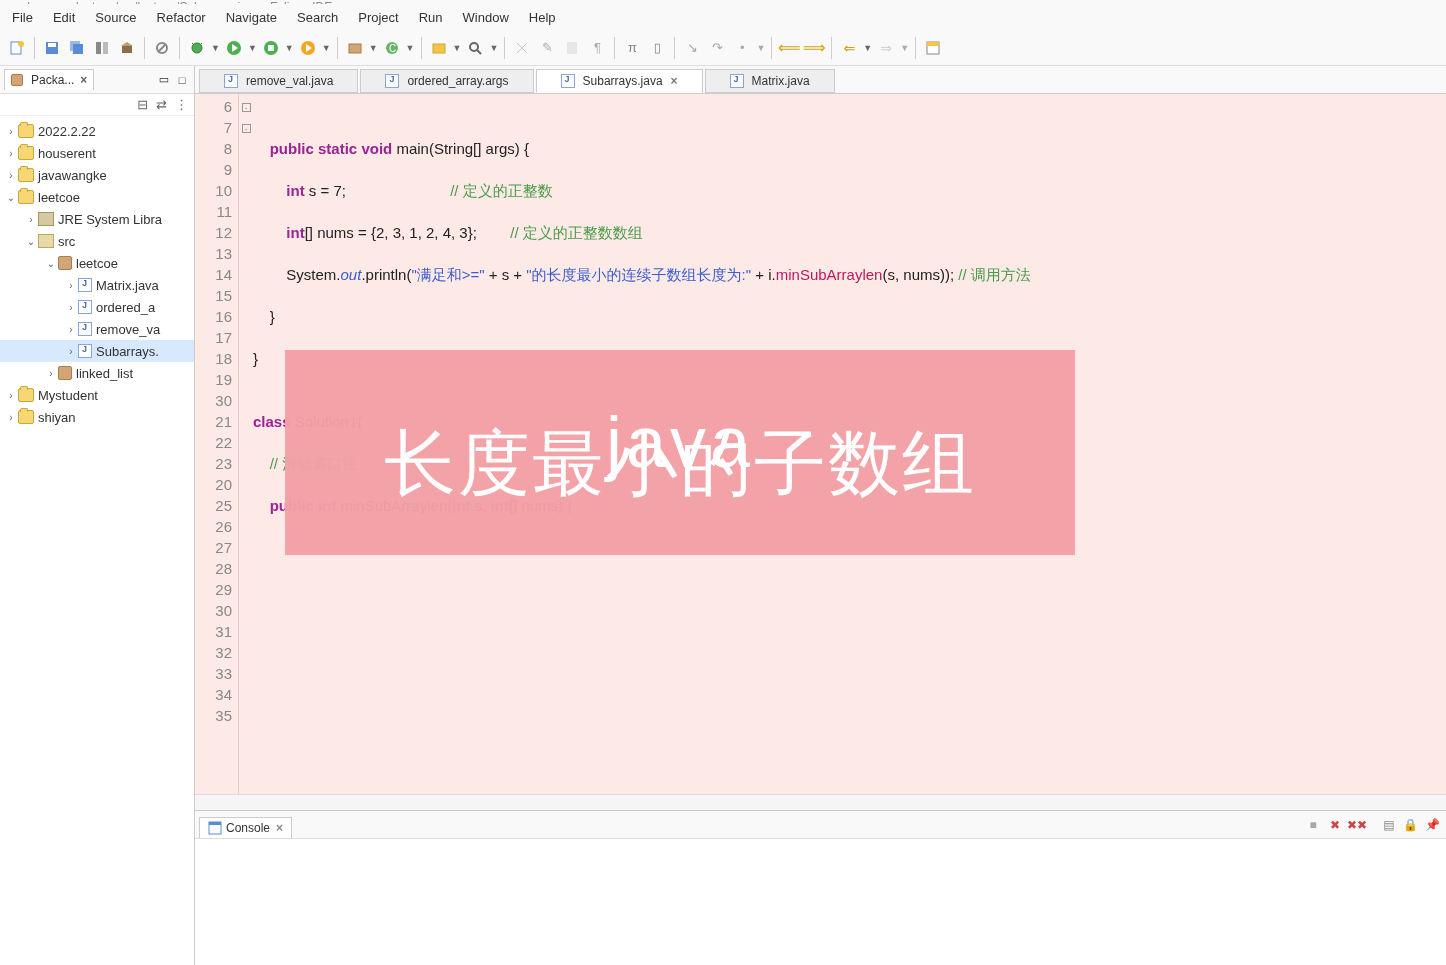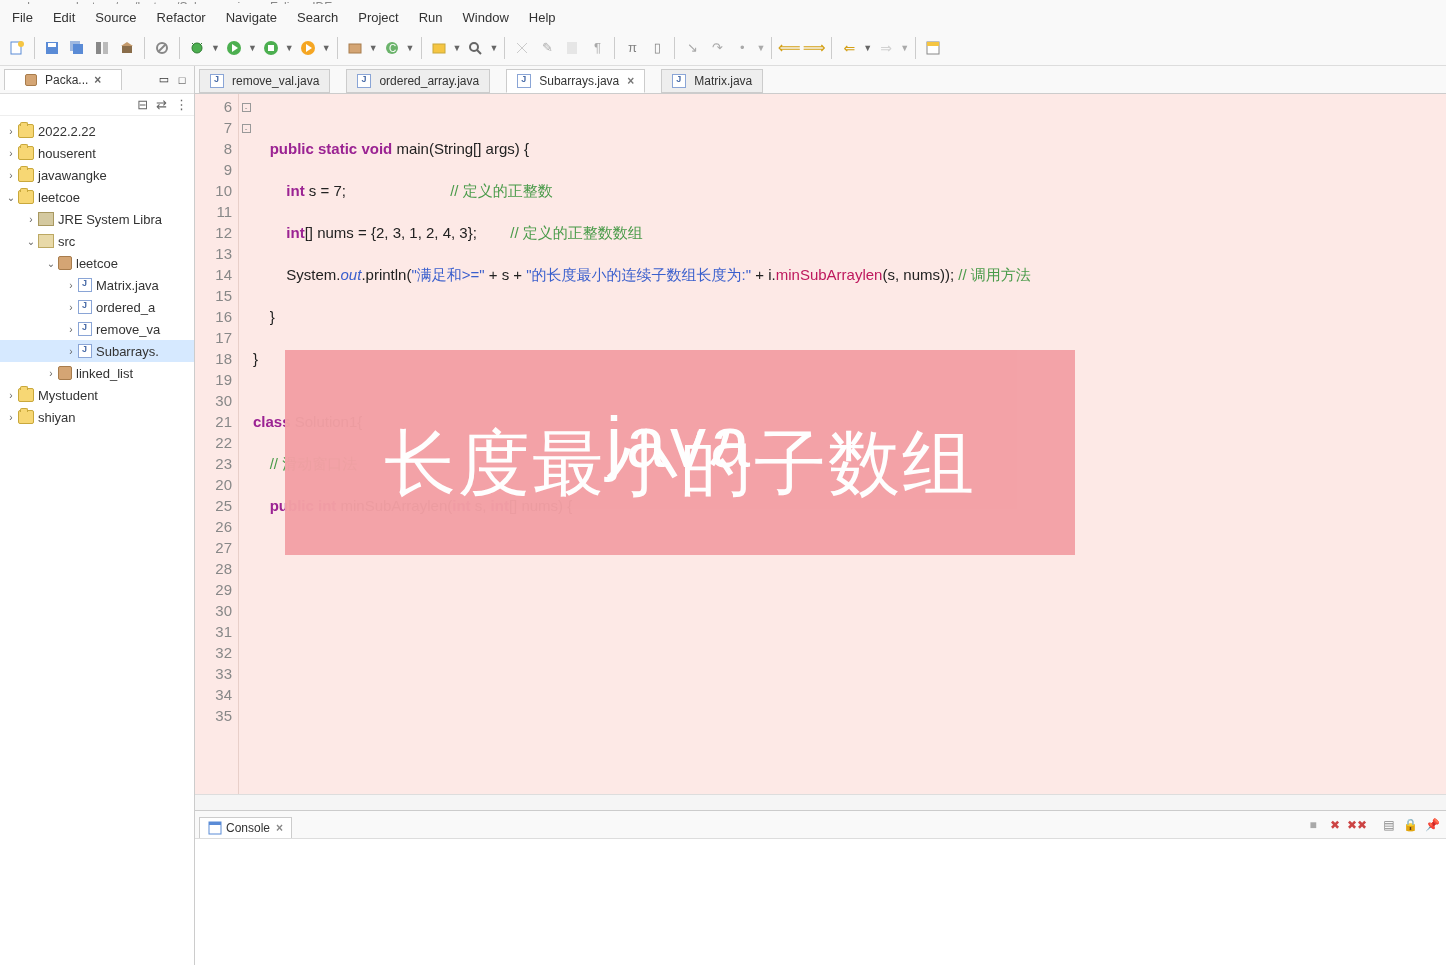--- a/index.html
+++ b/index.html
@@ -6,39 +6,39 @@
 body { width: 1446px; height: 965px; background: #f0f0f0; overflow: hidden; font-size: 13px; color: #333; }
 .title-bar { height: 4px; background: #f9f9f9; padding: 0 8px; font-size: 12px; color: #888; overflow: hidden; }
 .menu-bar { height: 26px; background: #f9f9f9; display: flex; align-items: center; padding: 0 4px; gap: 4px; font-size: 13px; }
 .menu-item { padding: 3px 8px; cursor: default; }
 .tool-bar { height: 36px; background: #f9f9f9; border-bottom: 1px solid #ddd; display: flex; align-items: center; padding: 0 6px; gap: 3px; }
 .tb-ico { width: 22px; height: 22px; display: flex; align-items: center; justify-content: center; border-radius: 2px; }
 .tb-sep { width: 1px; height: 22px; background: #ccc; margin: 0 3px; }
 .workspace { display: flex; height: calc(100% - 66px); }
 .pkg-pane { width: 195px; background: #fff; border-right: 1px solid #ccc; display: flex; flex-direction: column; }
 .pkg-head { height: 28px; background: #f9f9f9; border-bottom: 1px solid #ddd; display: flex; align-items: center; padding: 0 4px; font-size: 12px; }
-.pkg-tab { background: #fff; border: 1px solid #ccc; border-bottom: none; padding: 3px 20px; display: flex; align-items: center; gap: 4px; }
+.pkg-tab { background: #fff; border: 1px solid #ccc; border-bottom: none; padding: 3px 6px; display: flex; align-items: center; gap: 4px; }
 .pkg-close { margin-left: 2px; font-weight: bold; color: #666; }
 .pkg-tools { margin-left: auto; display: flex; gap: 2px; }
 .pkg-tools span { width: 16px; height: 16px; display: inline-flex; align-items: center; justify-content: center; font-size: 11px; }
 .pkg-subtools { height: 22px; border-bottom: 1px solid #eee; display: flex; align-items: center; justify-content: flex-end; padding: 0 6px; gap: 8px; color: #666; }
 .tree { flex: 1; overflow: auto; padding: 4px 0; font-size: 13px; }
 .tree-row { display: flex; align-items: center; height: 22px; white-space: nowrap; cursor: default; }
 .tree-row.selected { background: #d6e9ff; }
 .tw { display: inline-block; width: 14px; text-align: center; color: #666; font-size: 10px; }
 .ico-folder { width: 16px; height: 14px; display: inline-block; background: #f7d774; border: 1px solid #c9a83b; border-radius: 2px; margin-right: 4px; position: relative; }
 .ico-folder::before { content: ""; position: absolute; top: -3px; left: 1px; width: 6px; height: 3px; background: #f7d774; border: 1px solid #c9a83b; border-bottom: none; border-radius: 2px 2px 0 0; }
 .ico-pkgf { width: 16px; height: 14px; display: inline-block; background: #e8d9a8; border: 1px solid #bca863; margin-right: 4px; }
 .ico-lib { width: 16px; height: 14px; display: inline-block; background: #d4c9a0; border: 1px solid #a89860; margin-right: 4px; }
 .ico-pkg { width: 14px; height: 14px; display: inline-block; background: #d4a574; border: 1px solid #a87c4c; border-radius: 2px; margin-right: 4px; }
 .ico-java { width: 14px; height: 14px; display: inline-block; background: #fff; border: 1px solid #8aa5d6; margin-right: 4px; position: relative; }
 .ico-java::after { content: "J"; position: absolute; font-size: 9px; color: #4a6ca8; left: 3px; top: -1px; font-weight: bold; }
 .editor-pane { flex: 1; display: flex; flex-direction: column; background: #fff; }
 .tabs { height: 28px; background: #f9f9f9; border-bottom: 1px solid #ccc; display: flex; align-items: flex-end; padding: 0 4px; }
-.tab { background: #eee; border: 1px solid #ccc; padding: 4px 10px; font-size: 12px; display: flex; align-items: center; gap: 4px; margin-right: 16px; }
+.tab { background: #eee; border: 1px solid #ccc; padding: 4px 24px; font-size: 12px; display: flex; align-items: center; gap: 4px; margin-right: 2px; }
 .tab.active { background: #fff; border-bottom-color: #fff; }
 .tab-x { color: #777; font-weight: bold; margin-left: 4px; }
 .editor { flex: 1; display: flex; background: #fde9e6; overflow: hidden; position: relative; font-family: Consolas, "Courier New", monospace; font-size: 15px; }
 .gutter { width: 44px; background: #fde9e6; text-align: right; padding-right: 6px; color: #888; line-height: 21px; padding-top: 2px; border-right: 1px solid #e8cfc9; }
 .fold-col { width: 14px; background: #fde9e6; line-height: 21px; padding-top: 2px; text-align: center; font-size: 10px; color: #888; }
 .fold-dot { display: inline-block; width: 9px; height: 9px; border: 1px solid #999; font-size: 8px; line-height: 8px; }
 .code { flex: 1; line-height: 21px; padding-top: 2px; white-space: pre; color: #222; position: relative; }
 .kw { color: #9b2393; font-weight: bold; }
 .str { color: #3a5fcd; }
 .com { color: #4a9b4a; }
@@ -314,21 +314,21 @@
   </div>
 
   <div class="editor-pane">
     <div class="tabs">
       <div class="tab">
           <span class="ico-java"></span>
           <span>remove_val.java</span>
         </div>
       <div class="tab">
           <span class="ico-java"></span>
-          <span>ordered_array.java</span>
+          <span>ordered_array.args</span>
         </div>
       <div class="tab active">
           <span class="ico-java"></span>
           <span>Subarrays.java</span>
           <span class="tab-x">×</span>
         </div>
       <div class="tab">
           <span class="ico-java"></span>
           <span>Matrix.java</span>
         </div>

